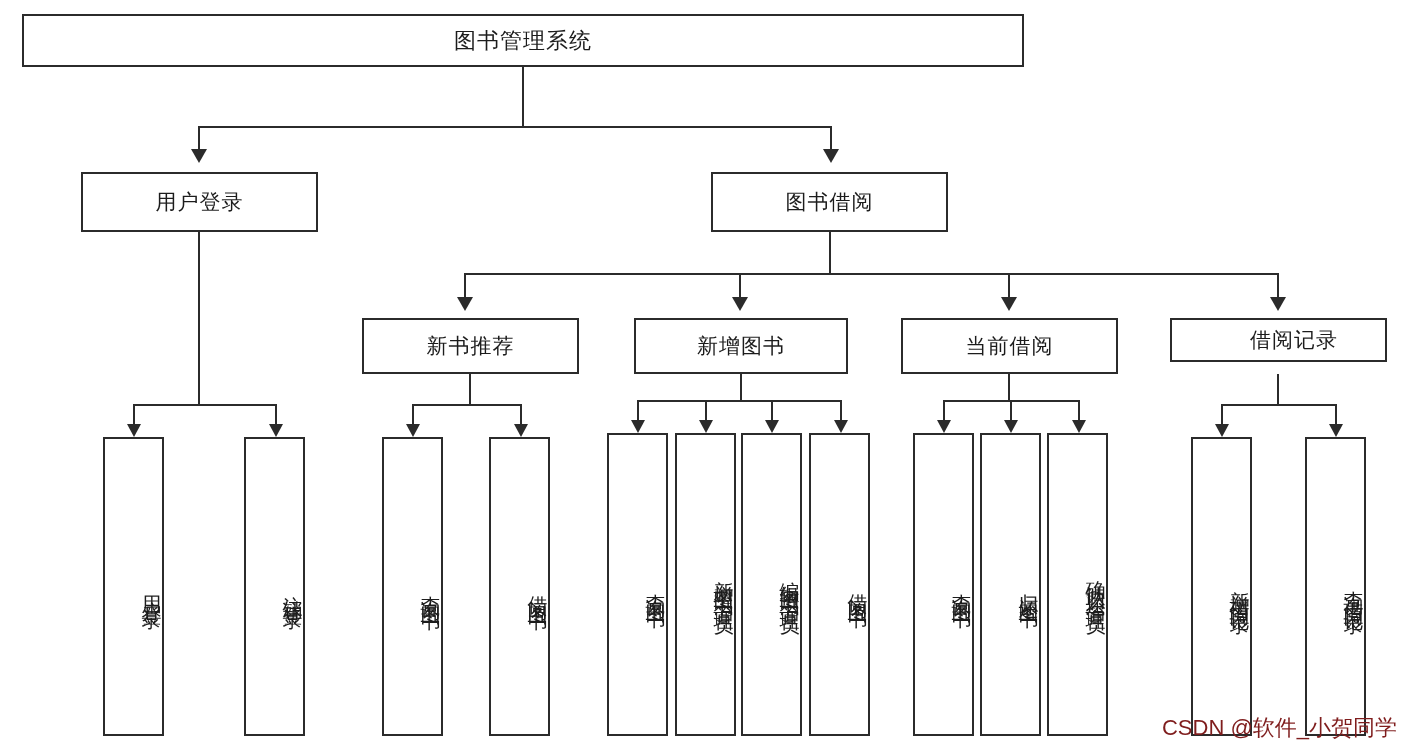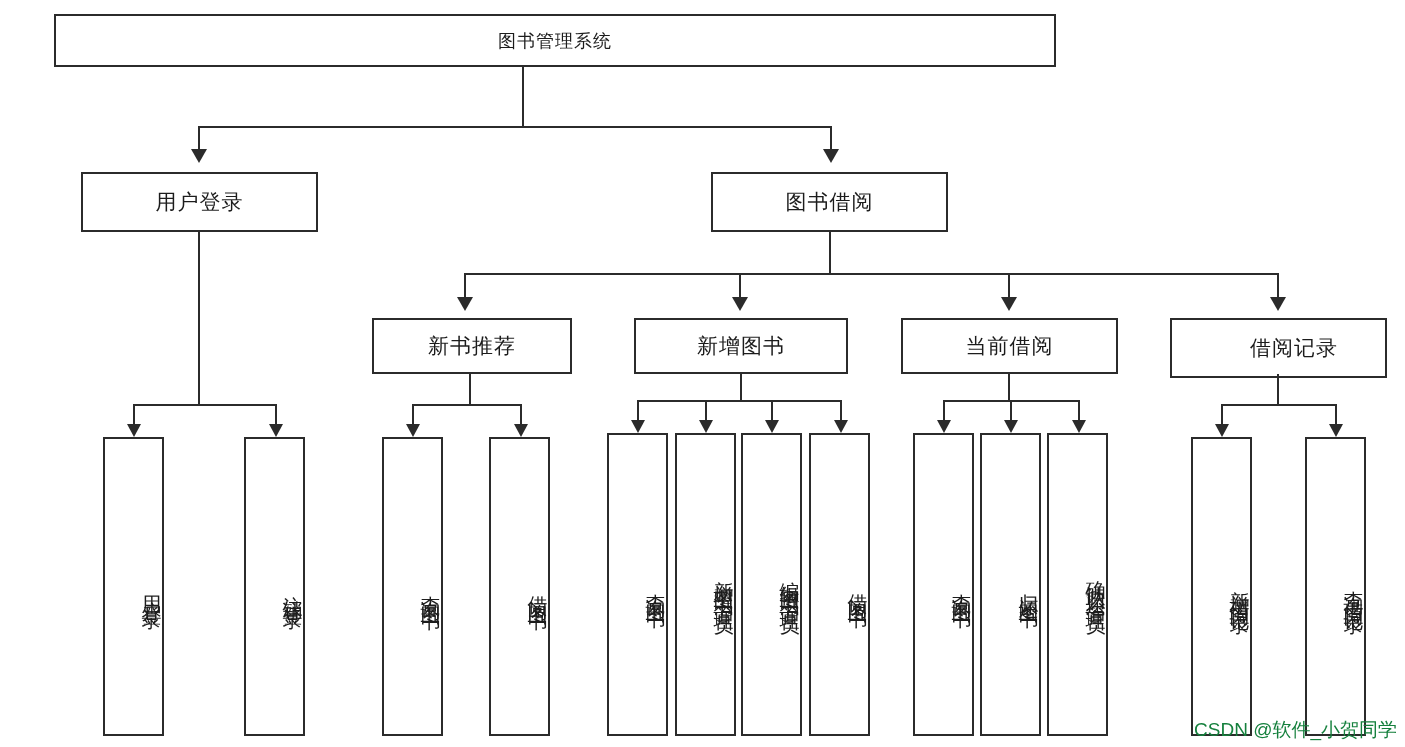--- a/index.html
+++ b/index.html
@@ -21,21 +21,21 @@
     box-sizing:border-box;
     background:#ffffff;
     border:2.4px solid #2b2b2b;
     display:flex;
     align-items:center;
     justify-content:center;
     text-align:center;
     color:#1c1c1c;
     letter-spacing:1px;
   }
-  .node.root{font-size:18px;margin-left:32px;}
+  .node.root{font-size:22px;}
   .node.lvl2{font-size:21px;}
   .node.lvl3{font-size:21px;}
   .node.leaf{
     font-size:20px;
     writing-mode:vertical-rl;
     text-orientation:upright;
     letter-spacing:5px;
     line-height:1.05;
     padding-top:6px;
     align-items:flex-start;
@@ -63,22 +63,22 @@
   .arrow.small{
     border-left:7px solid transparent;
     border-right:7px solid transparent;
     border-top:13px solid #2b2b2b;
   }
   
   #watermark{
     position:absolute;
     right:8px;
     bottom:4px;
-    font-size:19px;
-    color:#15803d;
+    font-size:22px;
+    color:#7f1d1d;
     white-space:nowrap;
     pointer-events:none;
   }
 </style>
 </head>
 <body>
 
 <div id="canvas">
 
   <div class="node root" style="left:22px;top:14px;width:1002px;height:53px;">
@@ -114,30 +114,30 @@
   <div class="conn hline" style="left:464px;top:273px;width:815px;"></div>
   <div class="conn vline" style="left:464px;top:273px;height:24px;"></div>
   <div class="arrow" style="left:457px;top:297px;"></div>
   <div class="conn vline" style="left:739px;top:273px;height:24px;"></div>
   <div class="arrow" style="left:732px;top:297px;"></div>
   <div class="conn vline" style="left:1008px;top:273px;height:24px;"></div>
   <div class="arrow" style="left:1001px;top:297px;"></div>
   <div class="conn vline" style="left:1276.6px;top:273px;height:24px;"></div>
   <div class="arrow" style="left:1269.6px;top:297px;"></div>
 
-  <div class="node lvl3" style="left:372px;top:318px;width:200px;height:56px;">
+  <div class="node lvl3" style="left:362px;top:318px;width:217px;height:56px;">
     <span>新书推荐</span>
   </div>
   <div class="node lvl3" style="left:634px;top:318px;width:214px;height:56px;">
     <span>新增图书</span>
   </div>
   <div class="node lvl3" style="left:901px;top:318px;width:217px;height:56px;text-align:right;">
     <span>当前借阅</span>
   </div>
-  <div class="node lvl3" style="left:1170px;top:318px;width:217px;height:60px;padding-left:31px;">
+  <div class="node lvl3" style="left:1170px;top:318px;width:217px;height:44px;padding-left:31px;">
     <span>借阅记录</span>
   </div>
 
   <div class="conn vline" style="left:469px;top:374px;height:30px;"></div>
   <div class="conn hline" style="left:412px;top:404px;width:110px;"></div>
   <div class="conn vline" style="left:412px;top:404px;height:20px;"></div>
   <div class="arrow small" style="left:406px;top:424px;"></div>
   <div class="conn vline" style="left:519.6px;top:404px;height:20px;"></div>
   <div class="arrow small" style="left:513.6px;top:424px;"></div>
 

